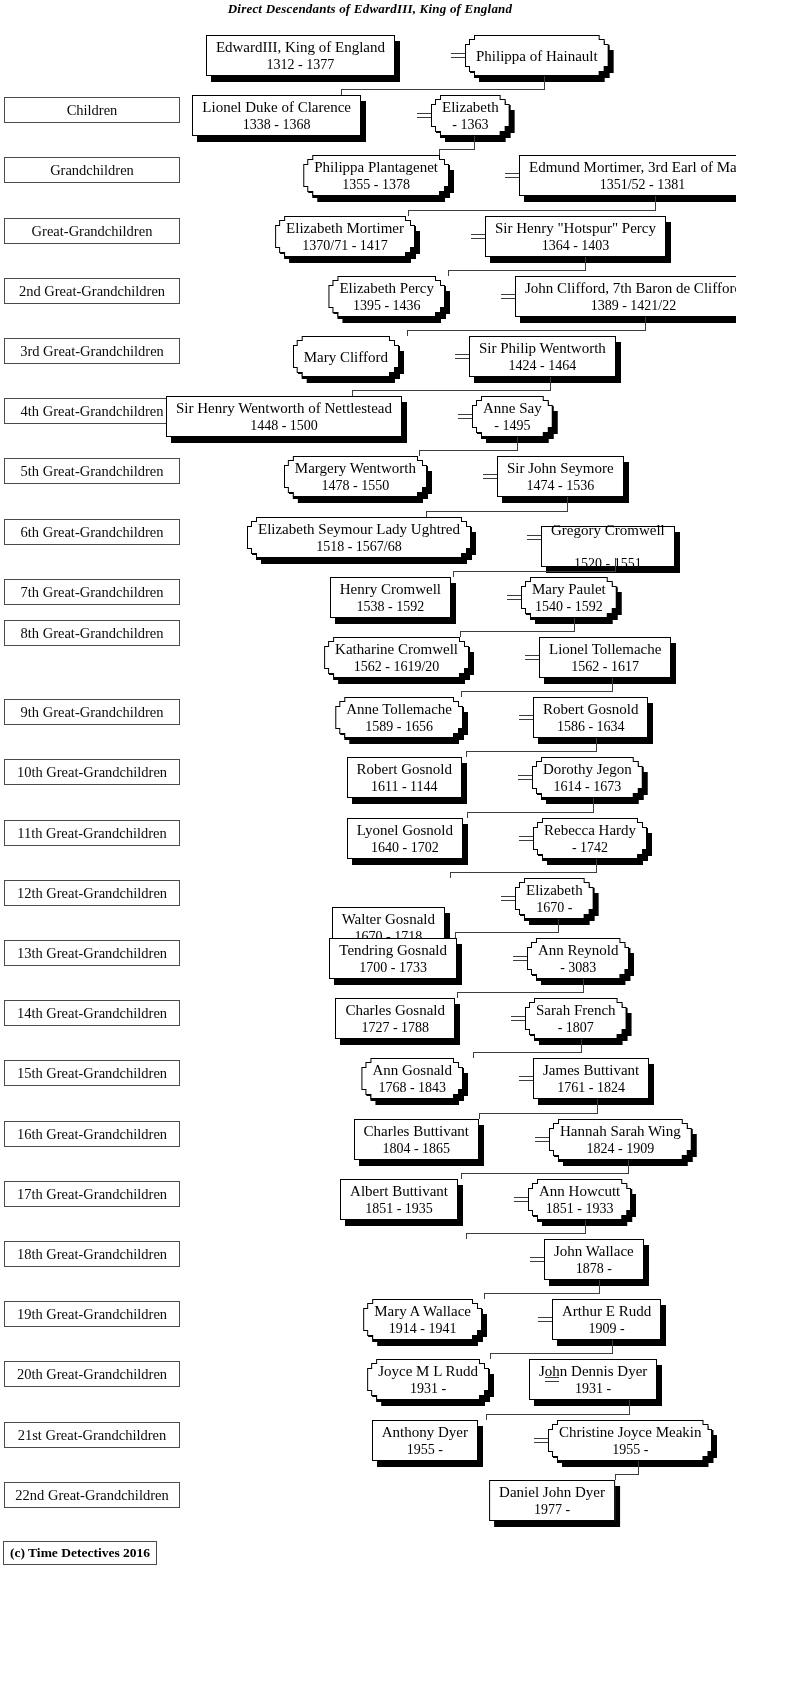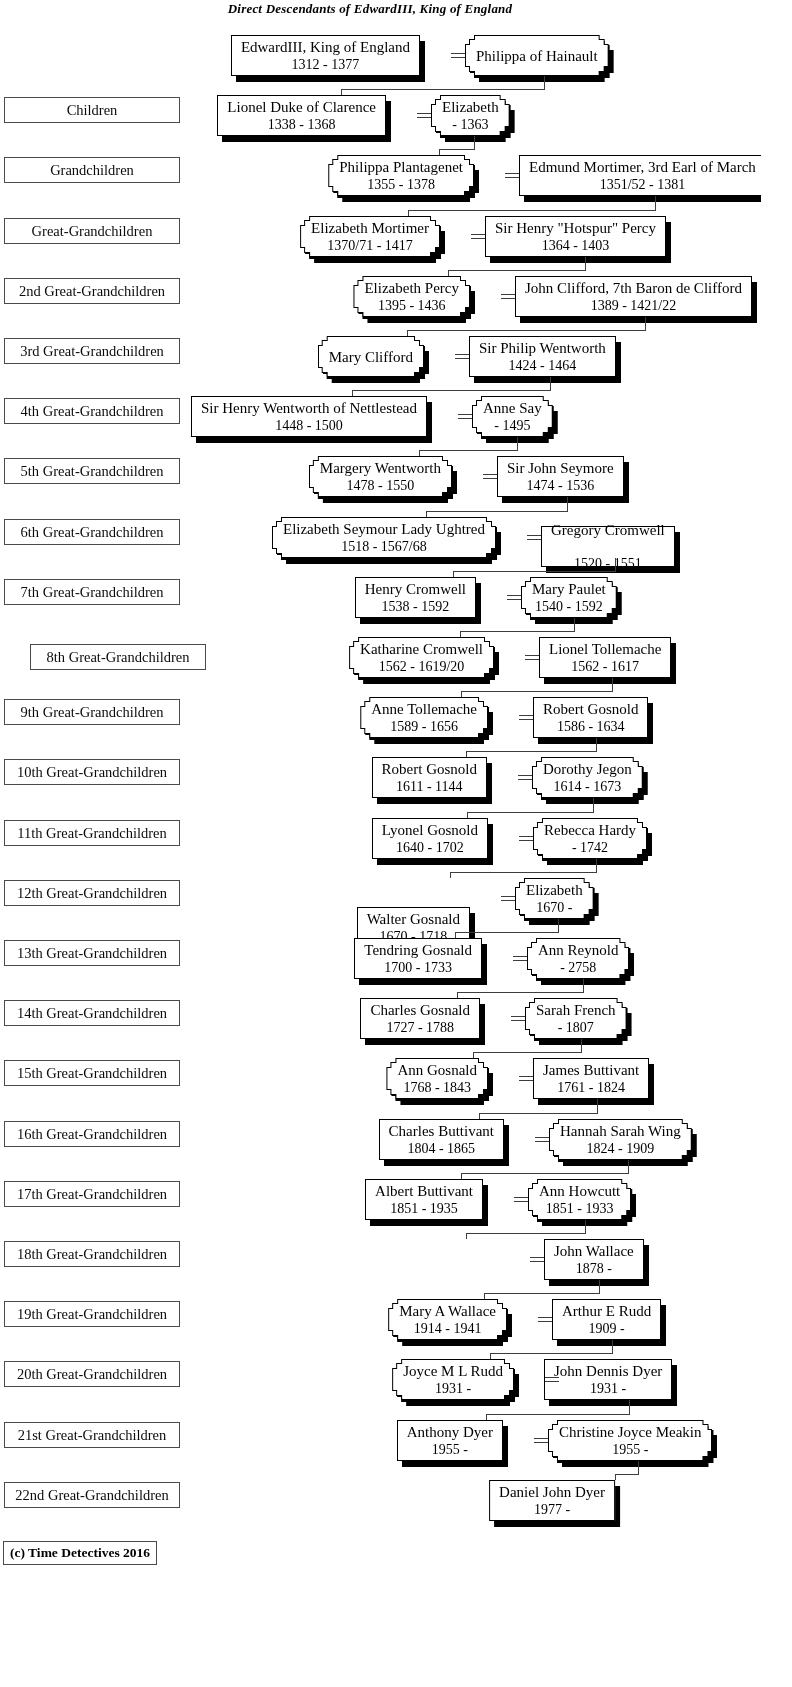--- a/index.html
+++ b/index.html
@@ -1,17 +1,17 @@
 <!DOCTYPE html>
 <html><head>
 <meta charset="utf-8">
 <style>
   html,body{margin:0;padding:0;background:#fff;}
   .stage{position:relative;width:736px;height:1687px;background:#ffffff;
-         font-family:"Liberation Serif",serif;overflow:hidden;padding-left:25px;}
+         font-family:"Liberation Serif",serif;overflow:hidden;}
   .title{position:absolute;top:1px;left:0;width:740px;text-align:center;
          font-size:13px;font-weight:bold;font-style:italic;color:#000;letter-spacing:.2px;}
   .gen-label{position:absolute;left:4px;width:174px;height:24px;border:1px solid #4a4a4a;
          background:#fff;display:flex;align-items:center;justify-content:center;
          font-size:14.5px;color:#0a0a0a;white-space:nowrap;}
   .rbox{position:absolute;height:41px;box-sizing:border-box;border:1px solid #000;background:#fff;
         box-shadow:5px 6px 0 #000;display:flex;flex-direction:column;align-items:center;
         justify-content:center;padding:0 9px;white-space:nowrap;}
   .nbox{position:absolute;height:41px;white-space:nowrap;}
   .nclip{clip-path:polygon(9px 0,calc(100% - 9px) 0,calc(100% - 9px) 4px,calc(100% - 4px) 4px,
@@ -179,21 +179,21 @@
     <div class="nbox" style="top: 577px; left: 521px;">
       <div class="nshadow nclip"></div>
       <div class="nframe nclip"></div>
       <div class="nfill nclip"></div>
       <div class="ncontent">
         <div class="pname">Mary Paulet</div>
         <div class="pdates">1540 - 1592</div>
       </div>
     </div>
     <div class="mlink" style="left: 507px; width: 14px; top: 595px;"></div>
-    <div class="gen-label" style="top: 644px; margin-left: 26px;">8th Great-Grandchildren</div>
+    <div class="gen-label" style="top: 620px;">8th Great-Grandchildren</div>
     <div class="nbox" style="top: 637px; right: 267px;">
       <div class="nshadow nclip"></div>
       <div class="nframe nclip"></div>
       <div class="nfill nclip"></div>
       <div class="ncontent">
         <div class="pname">Katharine Cromwell</div>
         <div class="pdates">1562 - 1619/20</div>
       </div>
     </div>
     <div class="rbox" style="top: 637px; left: 539px;">
@@ -265,21 +265,21 @@
     <div class="rbox" style="top: 938px; right: 279px;">
       <div class="pname">Tendring Gosnald</div>
       <div class="pdates">1700 - 1733</div>
     </div>
     <div class="nbox" style="top: 938px; left: 527px;">
       <div class="nshadow nclip"></div>
       <div class="nframe nclip"></div>
       <div class="nfill nclip"></div>
       <div class="ncontent">
         <div class="pname">Ann Reynold</div>
-        <div class="pdates">- 2758</div>
+        <div class="pdates">- 3083</div>
       </div>
     </div>
     <div class="mlink" style="left: 513px; width: 14px; top: 956px;"></div>
     <div class="gen-label" style="top: 1000px;">14th Great-Grandchildren</div>
     <div class="rbox" style="top: 998px; right: 281px;">
       <div class="pname">Charles Gosnald</div>
       <div class="pdates">1727 - 1788</div>
     </div>
     <div class="nbox" style="top: 998px; left: 525px;">
       <div class="nshadow nclip"></div>
@@ -360,21 +360,21 @@
     <div class="gen-label" style="top: 1361px;">20th Great-Grandchildren</div>
     <div class="nbox" style="top: 1359px; right: 247px; text-align: right;">
       <div class="nshadow nclip"></div>
       <div class="nframe nclip"></div>
       <div class="nfill nclip"></div>
       <div class="ncontent">
         <div class="pname">Joyce M L Rudd</div>
         <div class="pdates">1931 -</div>
       </div>
     </div>
-    <div class="rbox" style="top: 1359px; left: 544px; align-items: center;">
+    <div class="rbox" style="top: 1359px; left: 529px; align-items: center;">
       <div class="pname">John Dennis Dyer</div>
       <div class="pdates">1931 -</div>
     </div>
     <div class="mlink" style="left: 545px; width: 14px; top: 1377px;"></div>
     <div class="gen-label" style="top: 1422px;">21st Great-Grandchildren</div>
     <div class="rbox" style="top: 1420px; right: 258px;">
       <div class="pname">Anthony Dyer</div>
       <div class="pdates">1955 -</div>
     </div>
     <div class="nbox" style="top: 1420px; left: 548px;">

